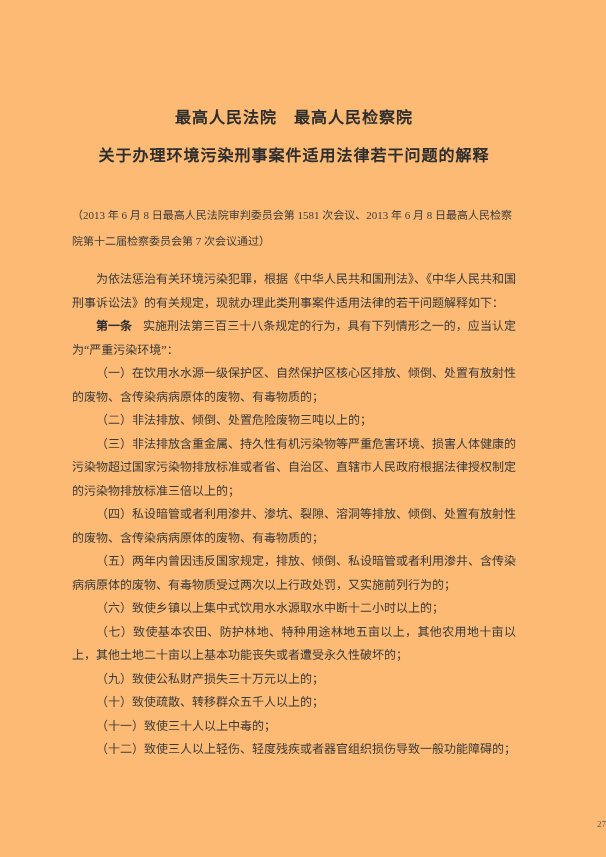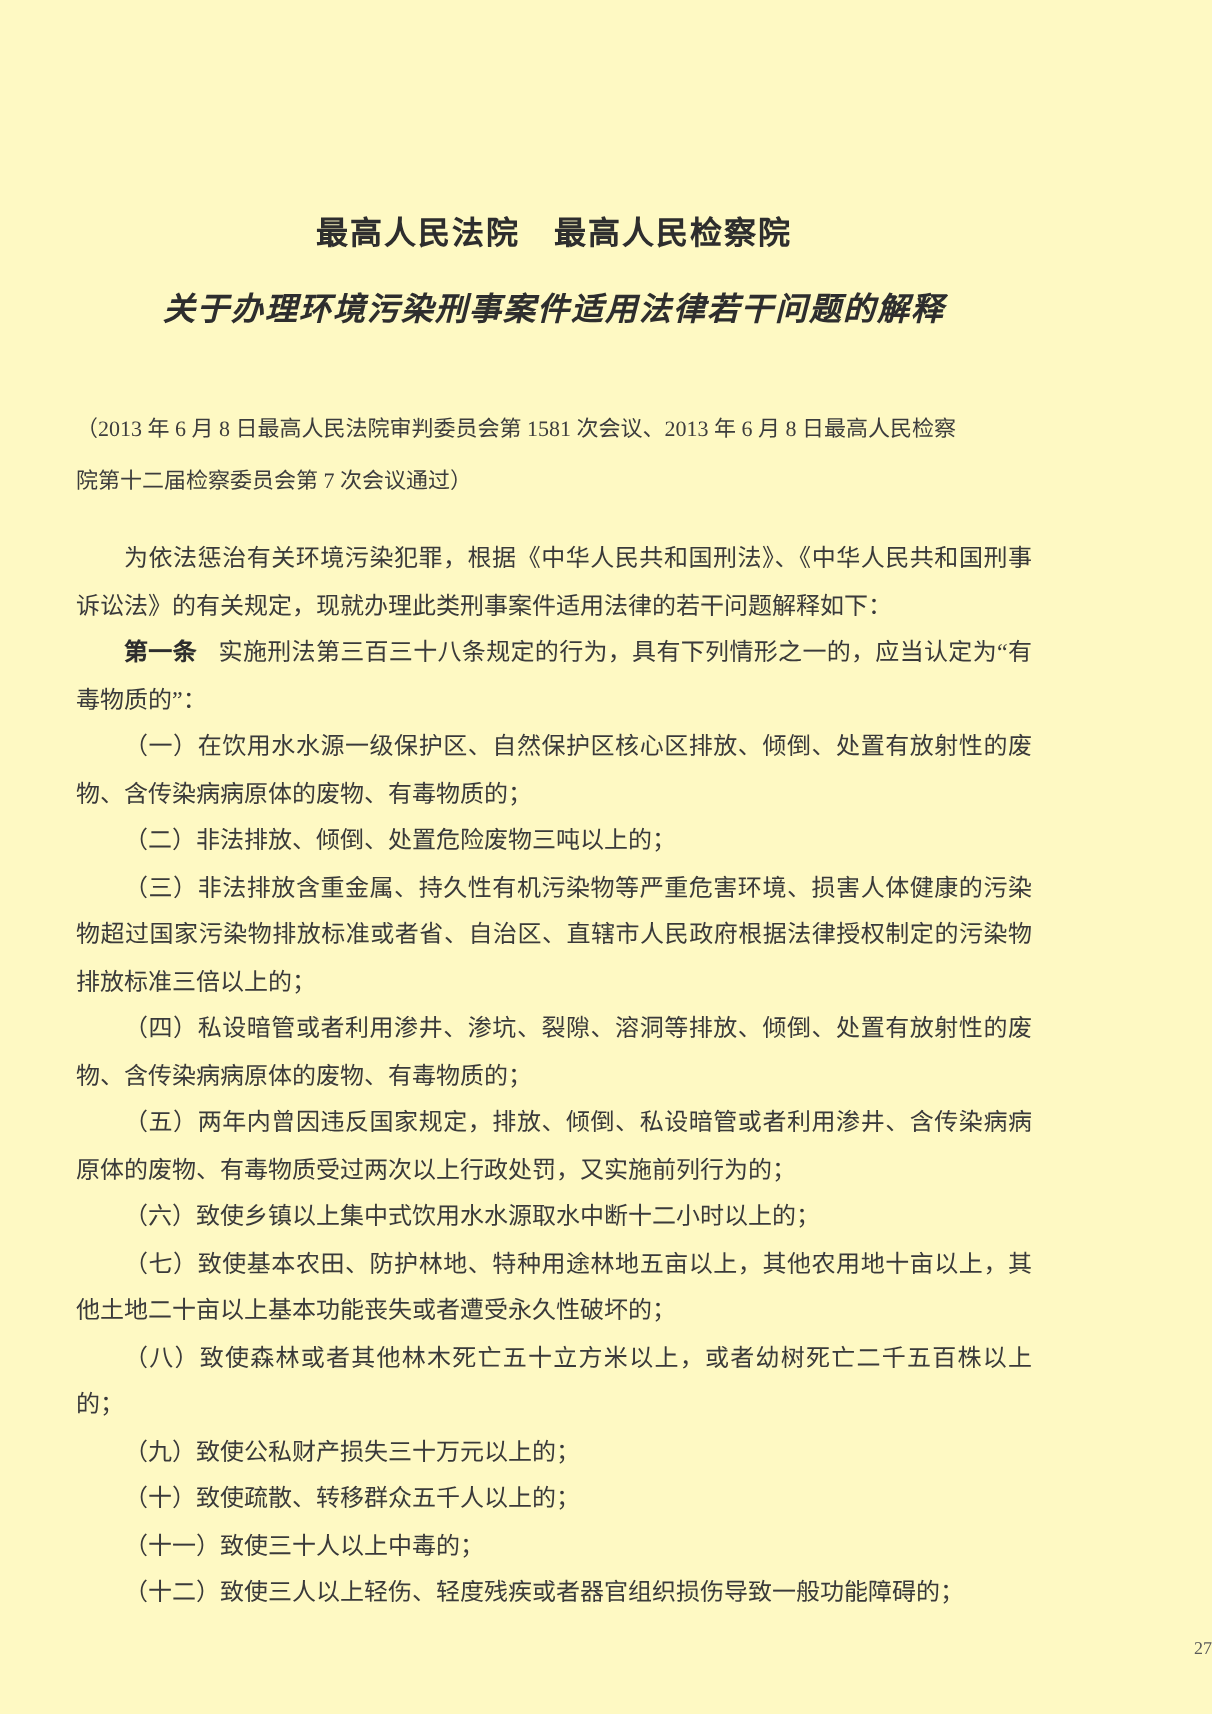--- a/index.html
+++ b/index.html
@@ -4,39 +4,38 @@
 <style>
   html, body {
     margin: 0;
     padding: 0;
     background: #ffffff;
   }
   .page {
     position: relative;
     width: 606px;
     height: 857px;
-    background: #fef9c3;
+    background: #fdba74;
     box-sizing: border-box;
-    padding: 106px 90px 0 38px;
+    padding: 106px 90px 0 72px;
     font-family: "Liberation Serif", "DejaVu Serif", serif;
     color: #3a3a3a;
     overflow: hidden;
   }
   .title {
     font-size: 16px;
     font-weight: 700;
     line-height: 24px;
     text-align: center;
     color: #2e2e2e;
     margin: 0;
     letter-spacing: 1px;
   }
   .subtitle {
     margin-top: 14px;
-    font-style: italic;
   }
   .note {
     margin-top: 34px;
     font-size: 11px;
     line-height: 26px;
     text-align: left;
     color: #3d3d3d;
   }
   .note div {
     white-space: nowrap;
@@ -74,29 +73,28 @@
   <div class="title">最高人民法院　最高人民检察院</div>
   <div class="title subtitle">关于办理环境污染刑事案件适用法律若干问题的解释</div>
 
   <div class="note">
     <div>（2013 年 6 月 8 日最高人民法院审判委员会第 1581 次会议、2013 年 6 月 8 日最高人民检察</div>
     <div>院第十二届检察委员会第 7 次会议通过）</div>
   </div>
 
   <div class="doc-body">
     <p class="para">为依法惩治有关环境污染犯罪，根据《中华人民共和国刑法》、《中华人民共和国刑事诉讼法》的有关规定，现就办理此类刑事案件适用法律的若干问题解释如下：</p>
-    <p class="para"><span class="article-label">第一条</span><span>实施刑法第三百三十八条规定的行为，具有下列情形之一的，应当认定为“有毒物质的”：</span></p>
+    <p class="para"><span class="article-label">第一条</span><span>实施刑法第三百三十八条规定的行为，具有下列情形之一的，应当认定为“严重污染环境”：</span></p>
     <p class="para">（一）在饮用水水源一级保护区、自然保护区核心区排放、倾倒、处置有放射性的废物、含传染病病原体的废物、有毒物质的；</p>
     <p class="para">（二）非法排放、倾倒、处置危险废物三吨以上的；</p>
     <p class="para">（三）非法排放含重金属、持久性有机污染物等严重危害环境、损害人体健康的污染物超过国家污染物排放标准或者省、自治区、直辖市人民政府根据法律授权制定的污染物排放标准三倍以上的；</p>
     <p class="para">（四）私设暗管或者利用渗井、渗坑、裂隙、溶洞等排放、倾倒、处置有放射性的废物、含传染病病原体的废物、有毒物质的；</p>
     <p class="para">（五）两年内曾因违反国家规定，排放、倾倒、私设暗管或者利用渗井、含传染病病原体的废物、有毒物质受过两次以上行政处罚，又实施前列行为的；</p>
     <p class="para">（六）致使乡镇以上集中式饮用水水源取水中断十二小时以上的；</p>
     <p class="para">（七）致使基本农田、防护林地、特种用途林地五亩以上，其他农用地十亩以上，其他土地二十亩以上基本功能丧失或者遭受永久性破坏的；</p>
-    <p class="para">（八）致使森林或者其他林木死亡五十立方米以上，或者幼树死亡二千五百株以上的；</p>
     <p class="para">（九）致使公私财产损失三十万元以上的；</p>
     <p class="para">（十）致使疏散、转移群众五千人以上的；</p>
     <p class="para">（十一）致使三十人以上中毒的；</p>
     <p class="para">（十二）致使三人以上轻伤、轻度残疾或者器官组织损伤导致一般功能障碍的；</p>
   </div>
 
   <div class="page-num">27</div>
 
 </div>
 

